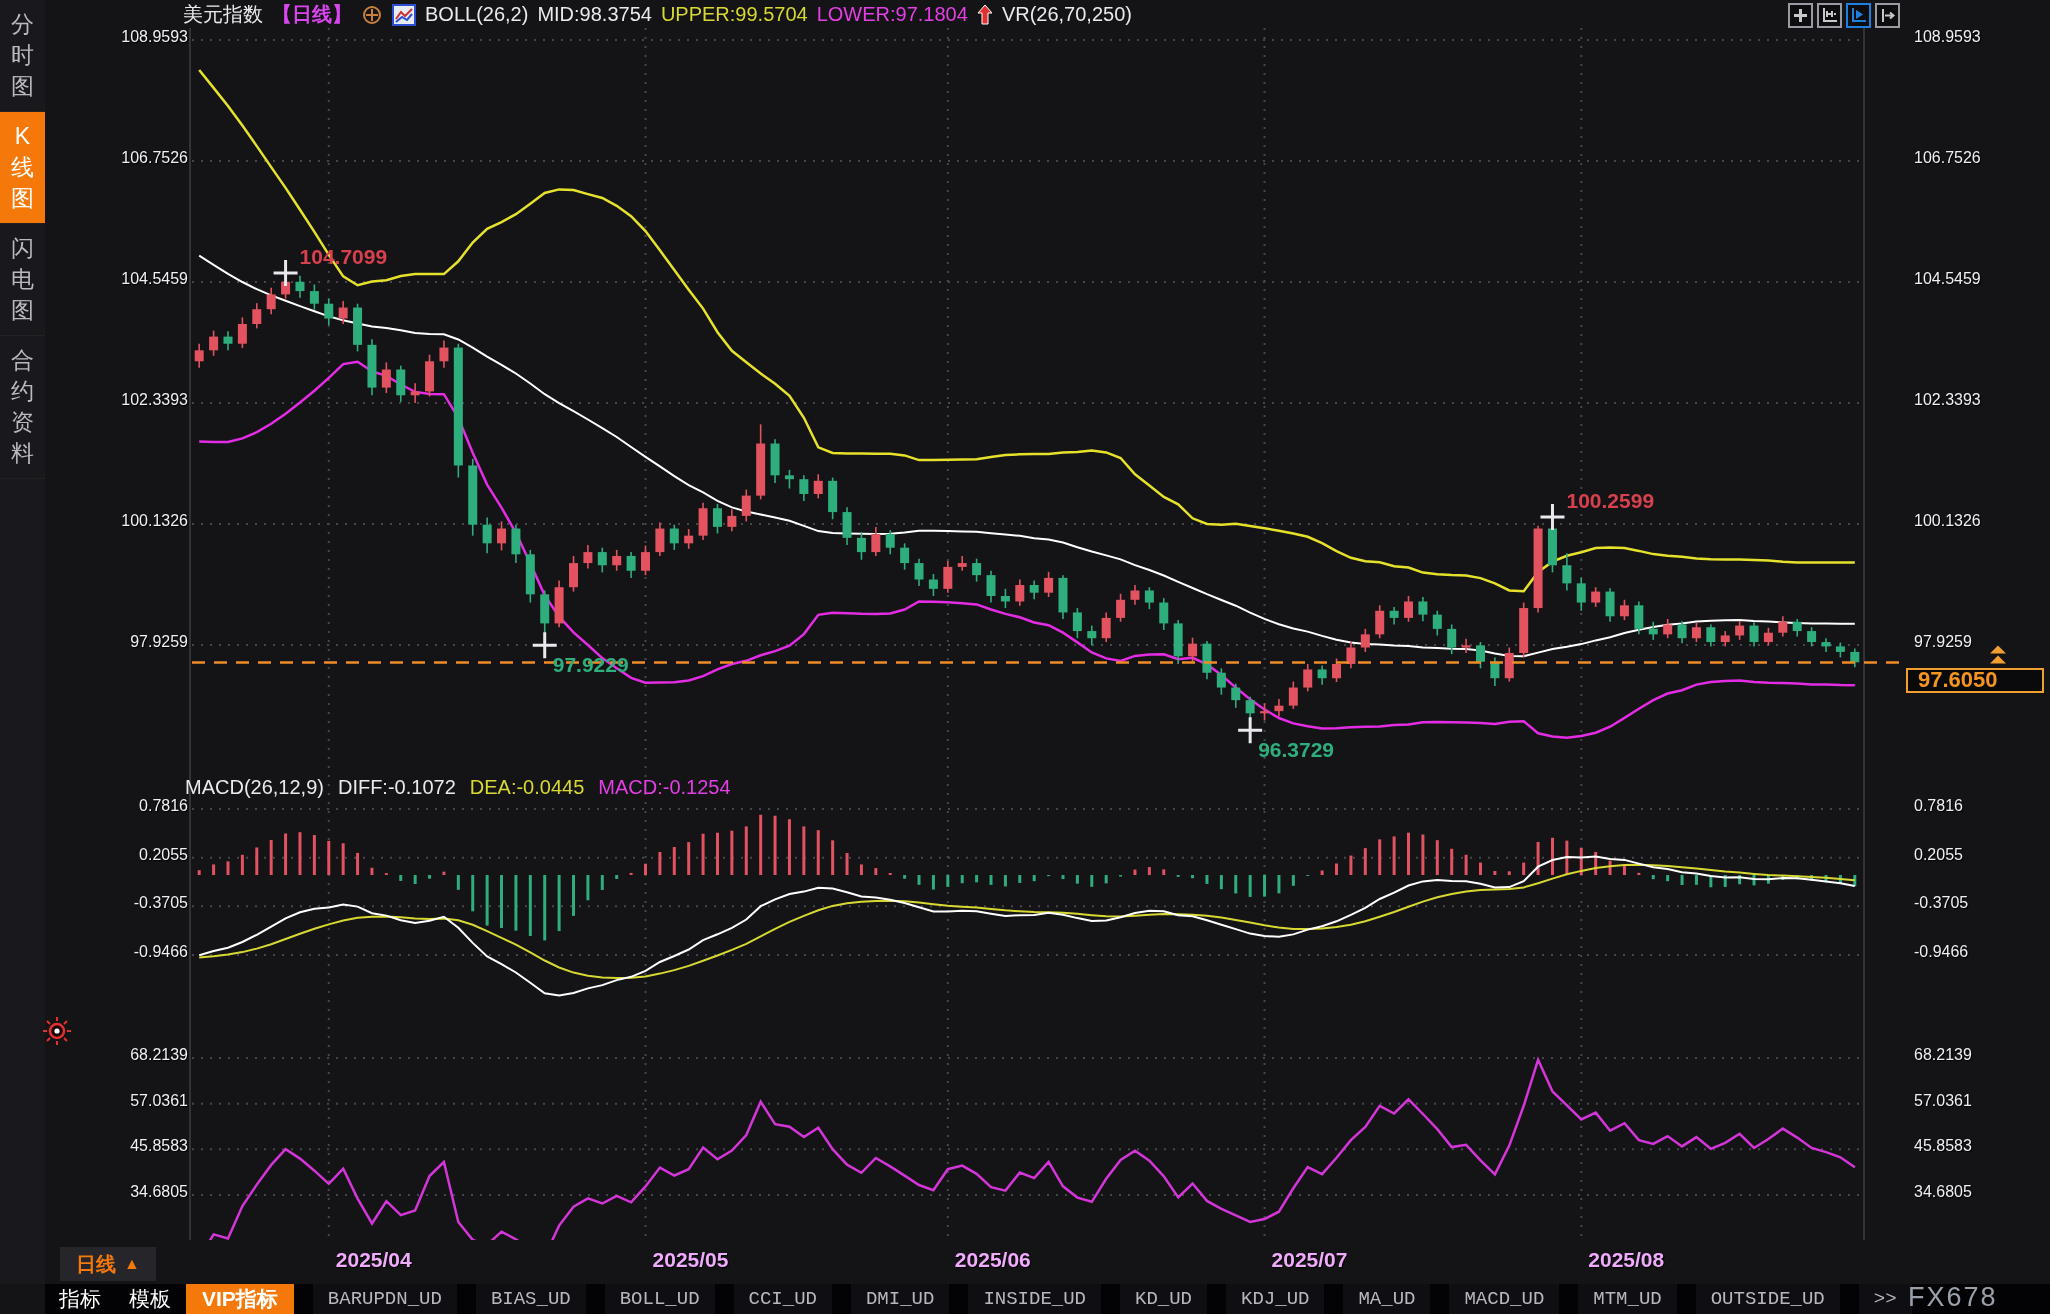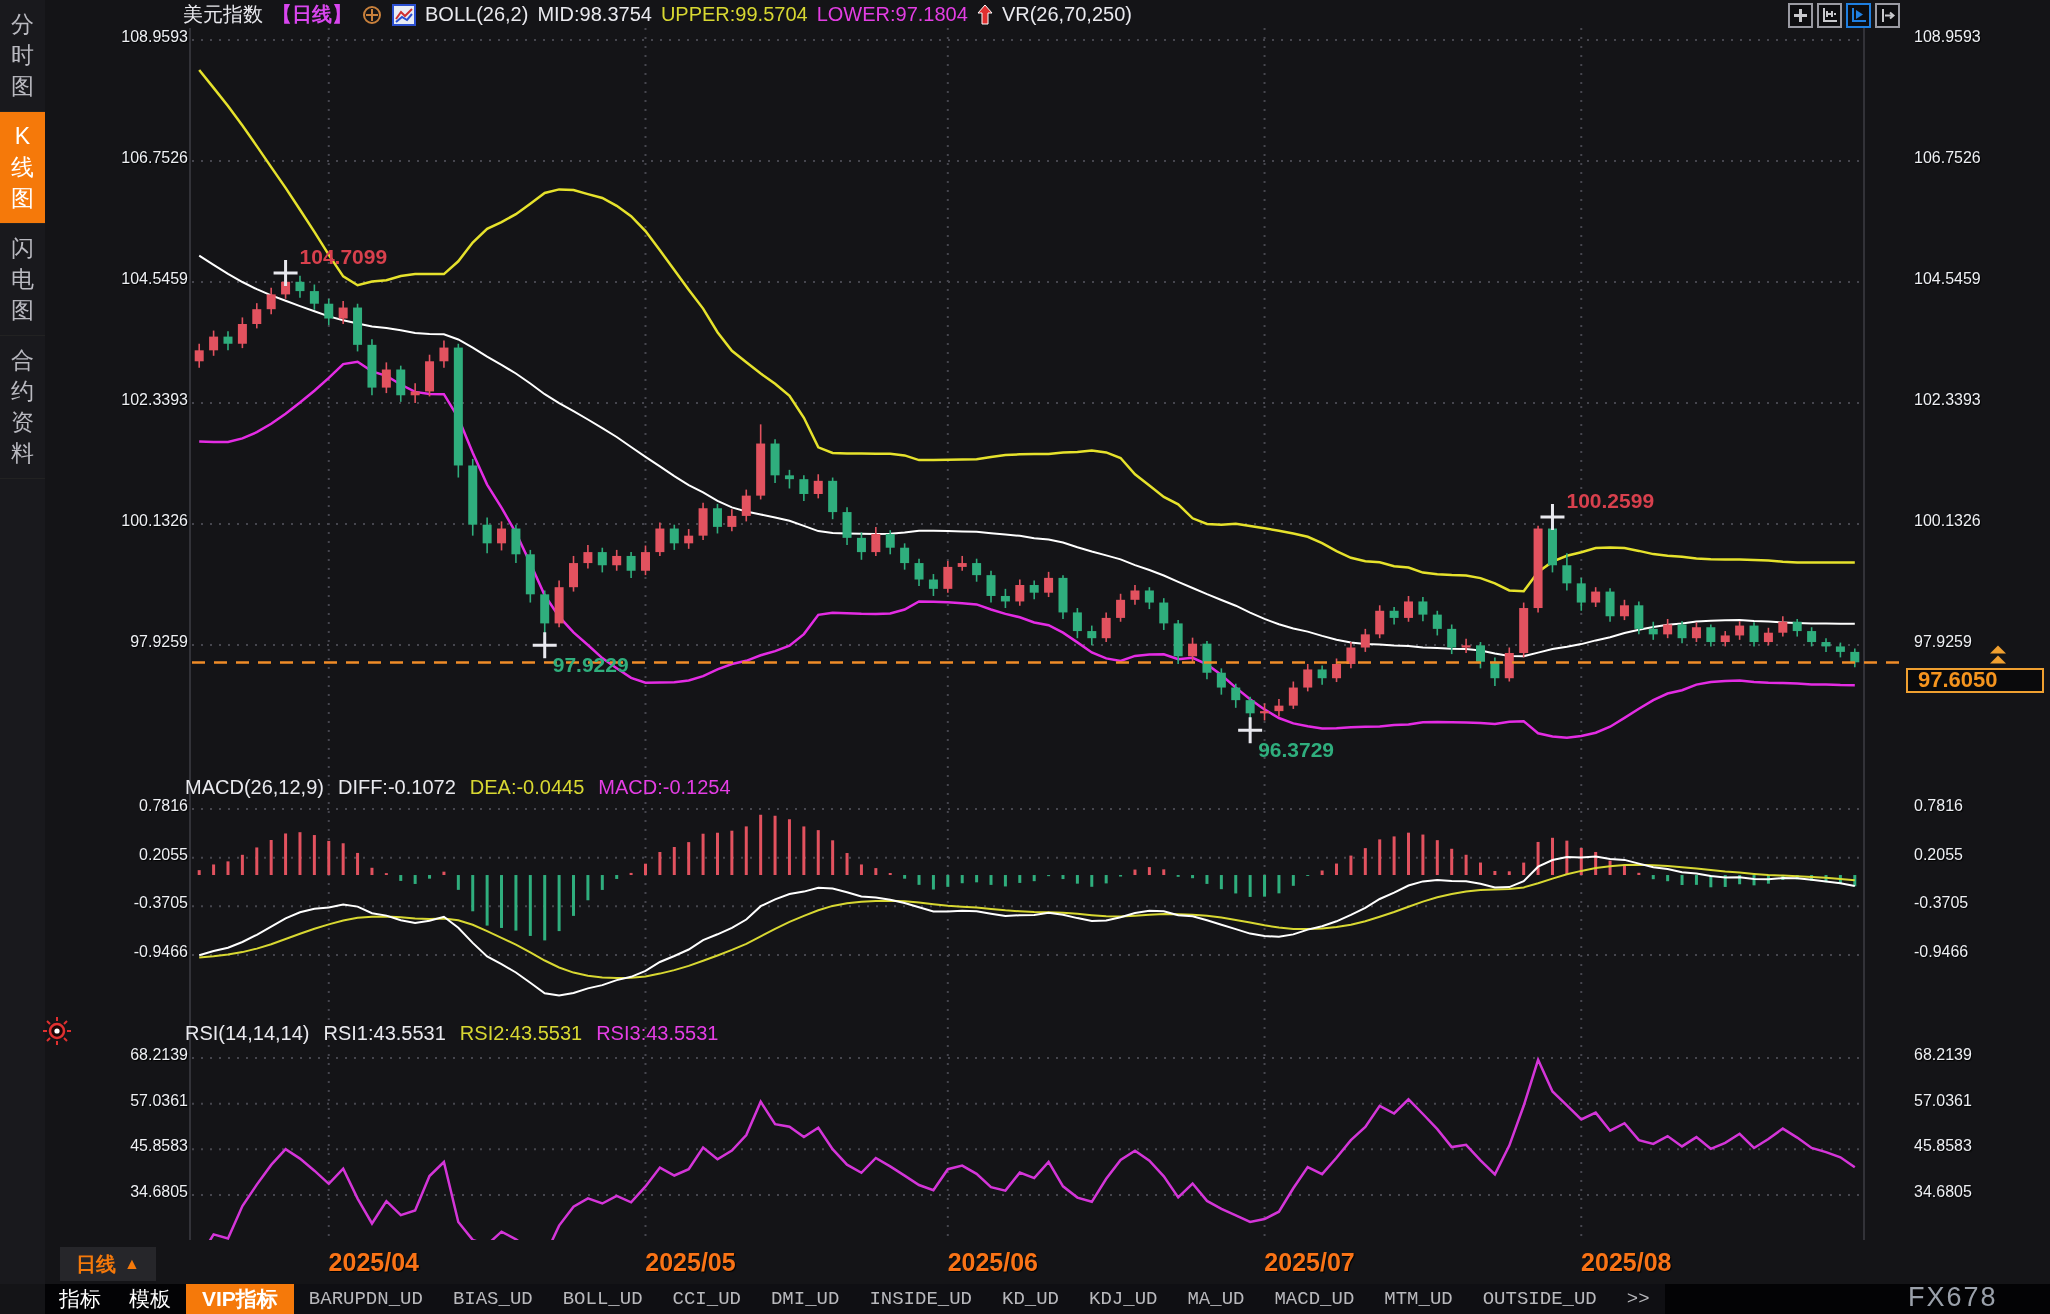--- a/index.html
+++ b/index.html
@@ -21,39 +21,39 @@
   .tool{width:25px;height:25px;border:2px solid #9a9aa2;background:#0d0d10;display:flex;
         align-items:center;justify-content:center;box-sizing:border-box;cursor:pointer;}
   .tool.active{border-color:#1f7fe0;}
   
   #chart{position:absolute;left:0;top:0;z-index:1;}
   
   .ytick{position:absolute;font-size:16px;font-weight:500;color:#eef0f4;z-index:4;
          text-shadow:1px 1px 1px #000;}
   .ytick.left{width:140px;left:48px;text-align:right;}
   .ytick.right{left:1914px;text-align:left;}
-  .xlabel{position:absolute;top:1248px;font-size:25px;font-weight:bold;color:#f97316;
+  .xlabel{position:absolute;top:1248px;font-size:21px;font-weight:bold;color:#f0abfc;
           transform:translateX(-50%);z-index:4;text-shadow:1px 1px 1px #000;}
   
   .ind-hdr{position:absolute;left:185px;display:flex;gap:14px;font-size:20px;z-index:4;white-space:nowrap;}
   #sun-icon{position:absolute;left:42px;top:1016px;z-index:5;}
   
   #period-badge{position:absolute;left:60px;top:1247px;height:34px;background:#26262a;z-index:5;
       display:flex;align-items:center;gap:8px;padding:0 16px;cursor:pointer;}
   #period-badge .plabel{color:#f5790a;font-size:20px;font-weight:bold;}
   #period-badge .ptri{color:#f5790a;font-size:16px;}
   #watermark{position:absolute;left:1908px;top:1282px;color:#9aa0aa;font-size:27px;
       letter-spacing:2px;z-index:6;}
   #tabbar{position:absolute;left:45px;top:1284px;width:2005px;height:30px;background:#030305;
       display:flex;align-items:stretch;z-index:5;}
   .tab-plain{color:#fff;font-size:21px;display:flex;align-items:center;padding:0 14px;cursor:pointer;}
   .tab-vip{background:#f5790a;color:#fff;font-size:21px;font-weight:bold;display:flex;
       align-items:center;padding:0 16px;margin-left:1px;cursor:pointer;}
   .tab-ud{background:#0f0f13;color:#b8b8bc;font-family:"Liberation Mono","DejaVu Sans Mono",monospace;
-      font-size:19px;display:flex;align-items:center;padding:0 15px;margin-left:0;cursor:pointer;}
+      font-size:19px;display:flex;align-items:center;padding:0 15px;margin-left:19px;cursor:pointer;}
   
   #pricebox{position:absolute;left:1906px;width:138px;height:25px;border:2px solid #f0a030;
       background:#0a0a0c;color:#f5941e;font-size:22px;font-weight:bold;display:flex;
       align-items:center;padding-left:10px;z-index:5;box-sizing:border-box;}
 </style>
 </head>
 <body>
 
 <div id="app">
 
@@ -560,26 +560,20 @@
   <div id="sun-icon">
     <svg width="30" height="30" viewBox="0 0 30 30">
       <circle cx="15" cy="15" r="7" fill="#1a0505" stroke="#e03030" stroke-width="2.5"></circle>
       <circle cx="15" cy="15" r="2.6" fill="#fff"></circle>
       <g stroke="#e03030" stroke-width="2">
         <path d="M15 1 V5 M15 25 V29 M1 15 H5 M25 15 H29 M5 5 l3 3 M22 22 l3 3 M25 5 l-3 3 M8 22 l-3 3"></path>
       </g>
     </svg>
   </div>
 
-  <div class="ind-hdr" style="top:1022px">
-    <span class="t-white">RSI(14,14,14)</span>
-    <span class="t-white">RSI1:43.5531</span>
-    <span class="t-yellow">RSI2:43.5531</span>
-    <span class="t-magenta">RSI3:43.5531</span>
-  </div>
 
   <div id="pricebox" style="top: 667.596px;">
     <span>97.6050</span>
   </div>
 
   <div id="period-badge">
     <span class="plabel">日线</span>
     <span class="ptri">▲</span>
   </div>
 

